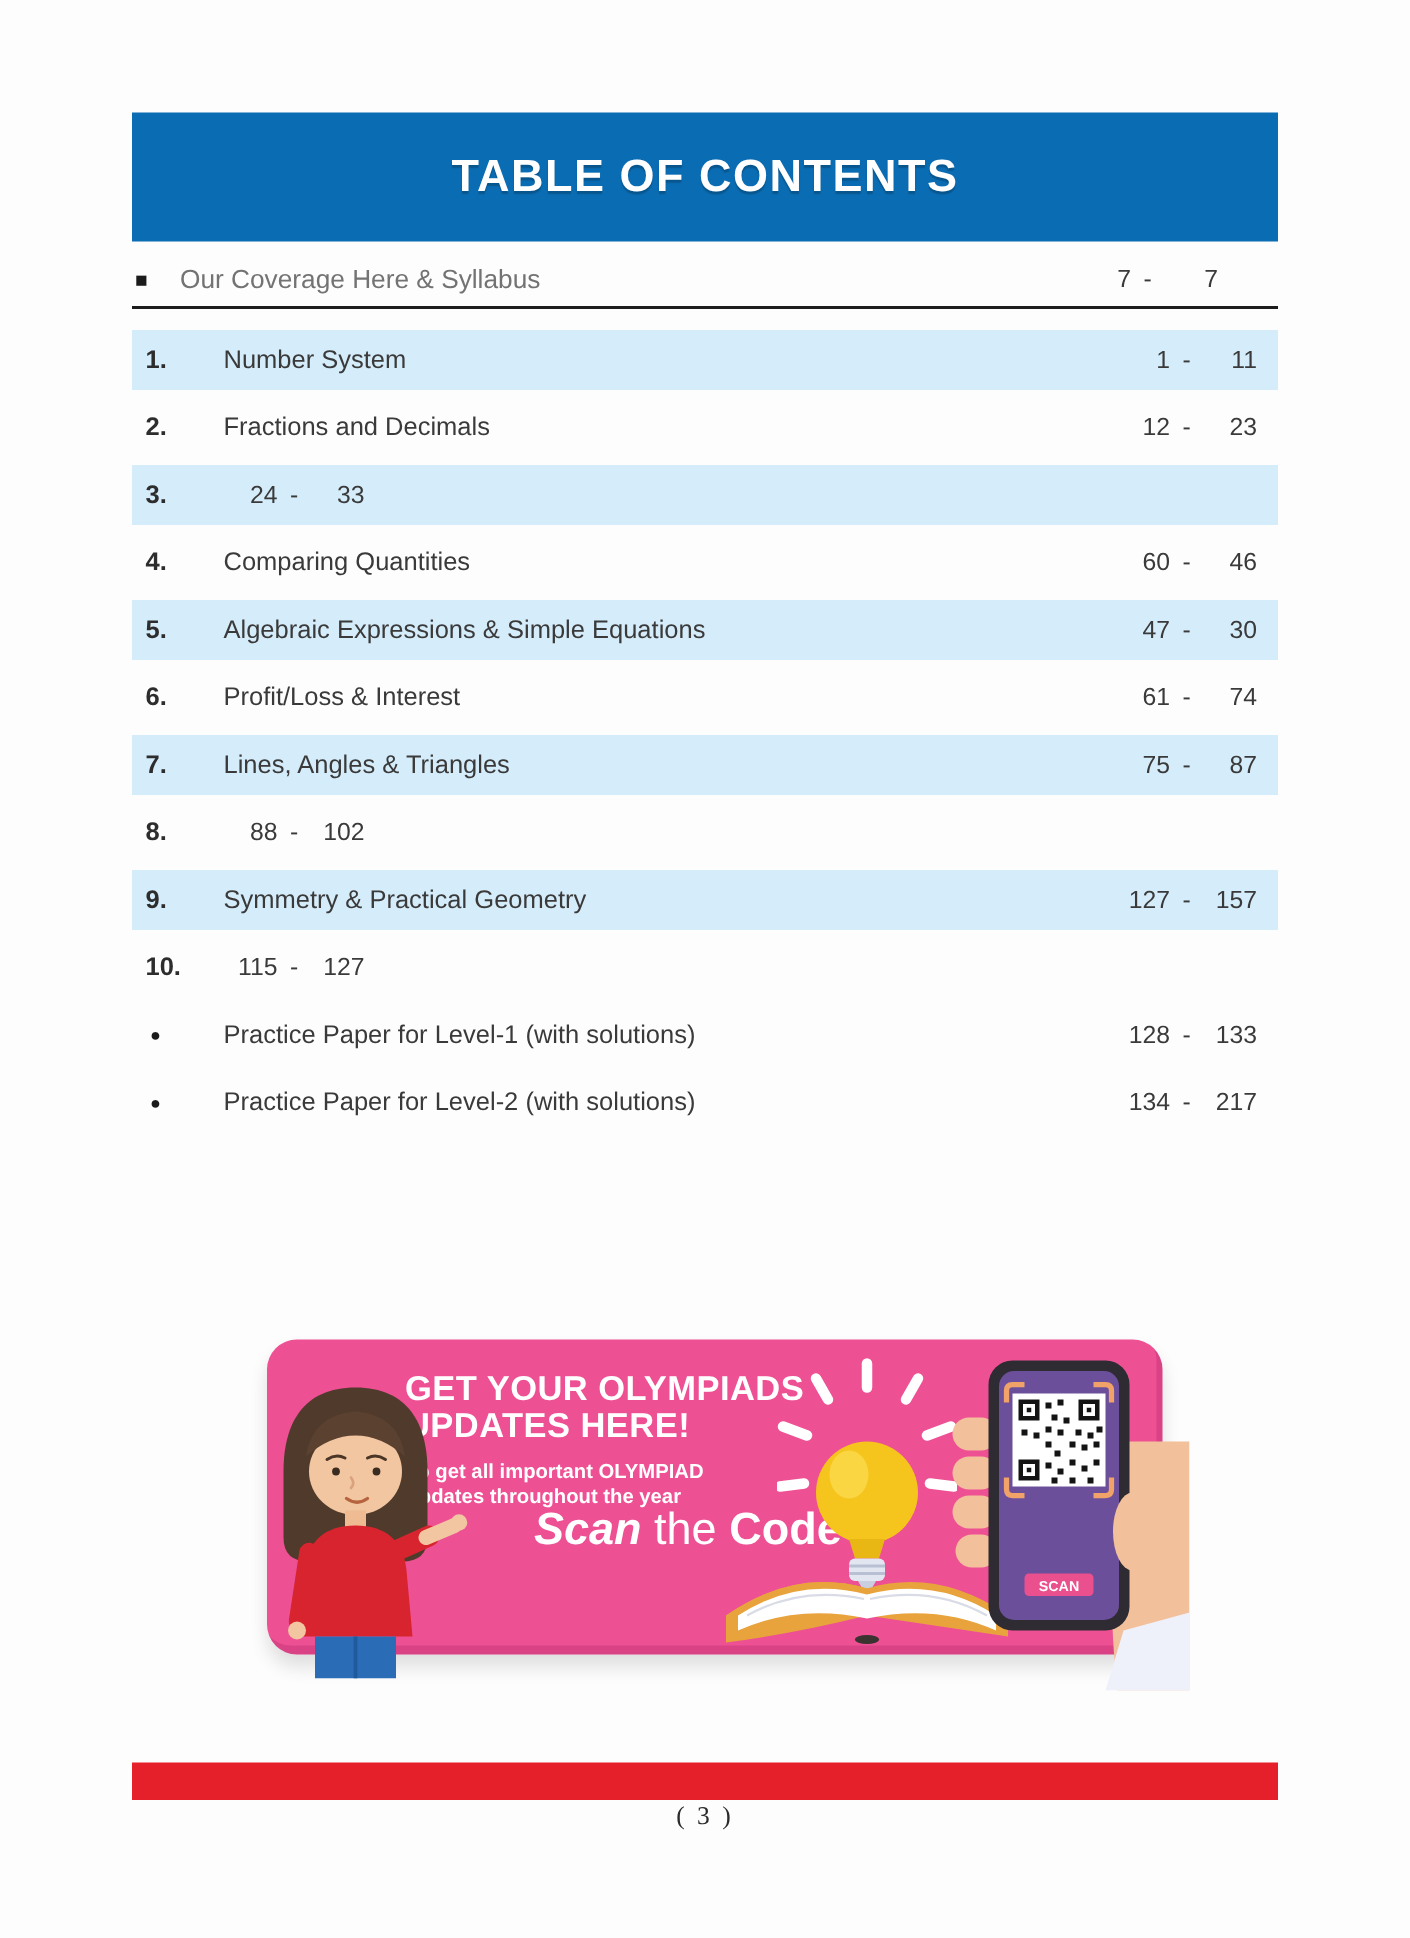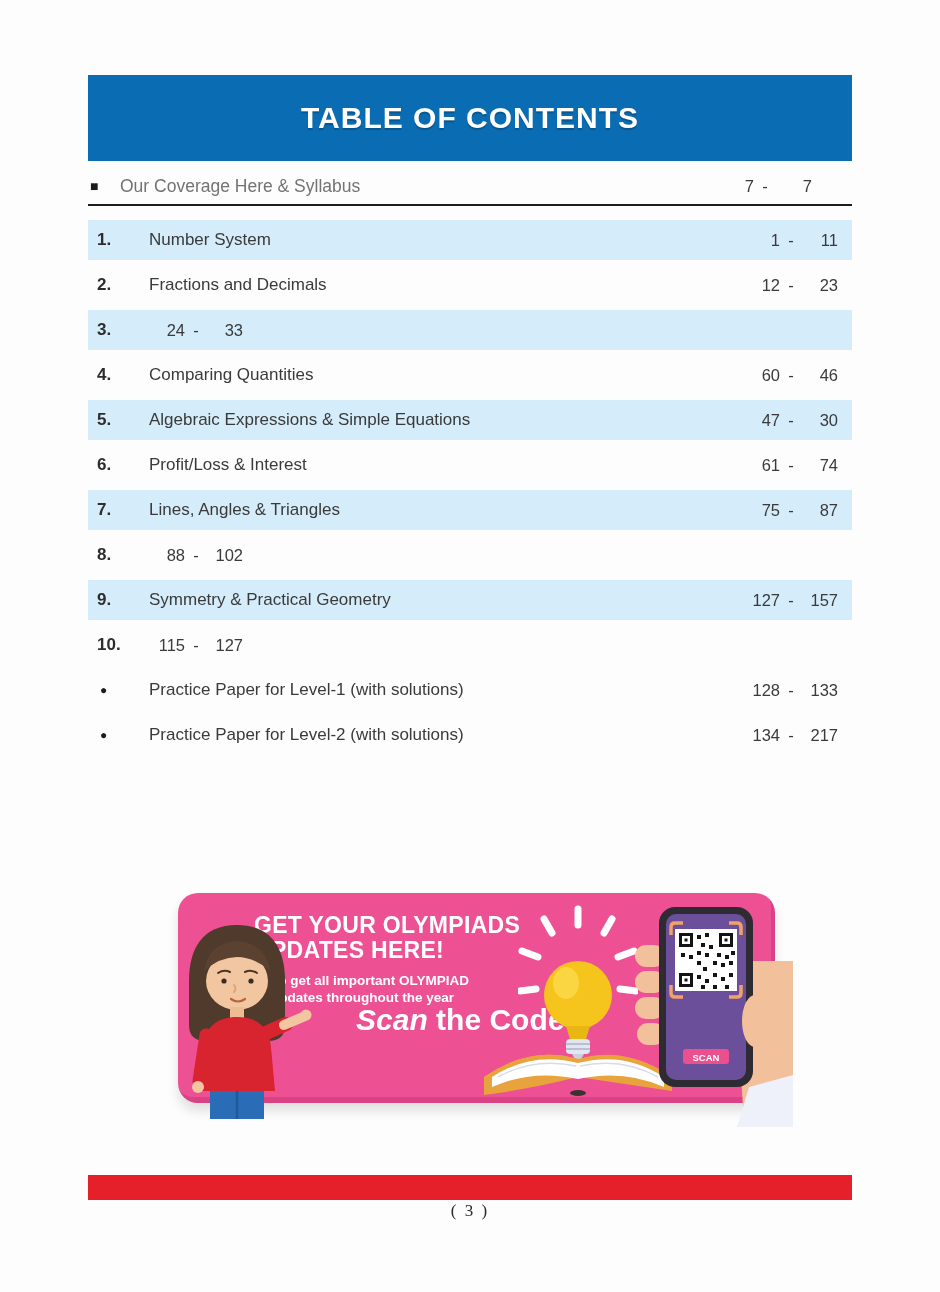--- a/index.html
+++ b/index.html
@@ -29,25 +29,25 @@
 
   .pages { display:flex; font-size:16.5px; color:#3a3a3a; }
   .pages .p1 { width:36px; text-align:right; }
   .pages .dash { width:22px; text-align:center; }
   .pages .p2 { width:36px; text-align:right; }
 
   
   .banner { position:absolute; left:178px; top:893px; width:597px; height:210px;
             background:#ee5094; border-radius:20px;
             box-shadow: inset -4px -6px 0 rgba(120,10,70,0.18), 0 8px 12px rgba(0,0,0,0.12); }
-  .banner-title { position:absolute; left:76px; top:20px; color:#fff; font-size:23px; font-weight:800; line-height:1.1; letter-spacing:0.3px; }
+  .banner-title { position:absolute; left:92px; top:20px; color:#fff; font-size:23px; font-weight:800; line-height:1.1; letter-spacing:0.3px; }
   .banner-sub { position:absolute; left:93px; top:80px; color:#fff; font-size:13.5px; font-weight:700; line-height:1.25; }
   .scan-line { position:absolute; left:178px; top:110px; color:#fff; font-size:30px; white-space:nowrap; }
   .scan-line .w1 { font-style:italic; font-weight:700; }
-  .scan-line .w2 { font-weight:700;margin-top:44px; }
+  .scan-line .w2 { font-weight:400;margin-top:44px; }
   .scan-line .w3 { font-weight:800;text-align:center; }
 
   .girl-svg { position:absolute; left:-16px; top:26px; width:150px; height:200px; }
   .bulb-svg { position:absolute; left:340px; top:12px; width:120px; height:168px; }
   .book-svg { position:absolute; left:300px; top:140px; width:200px; height:70px; }
   .phone-svg { position:absolute; left:455px; top:8px; width:160px; height:226px; }
 
   
   .footer-bar { position:absolute; left:88px; top:1175px; width:764px; height:25px; background:#e6202a; }
   .page-num { position:absolute; top:1201px; left:0; width:940px; text-align:center;

